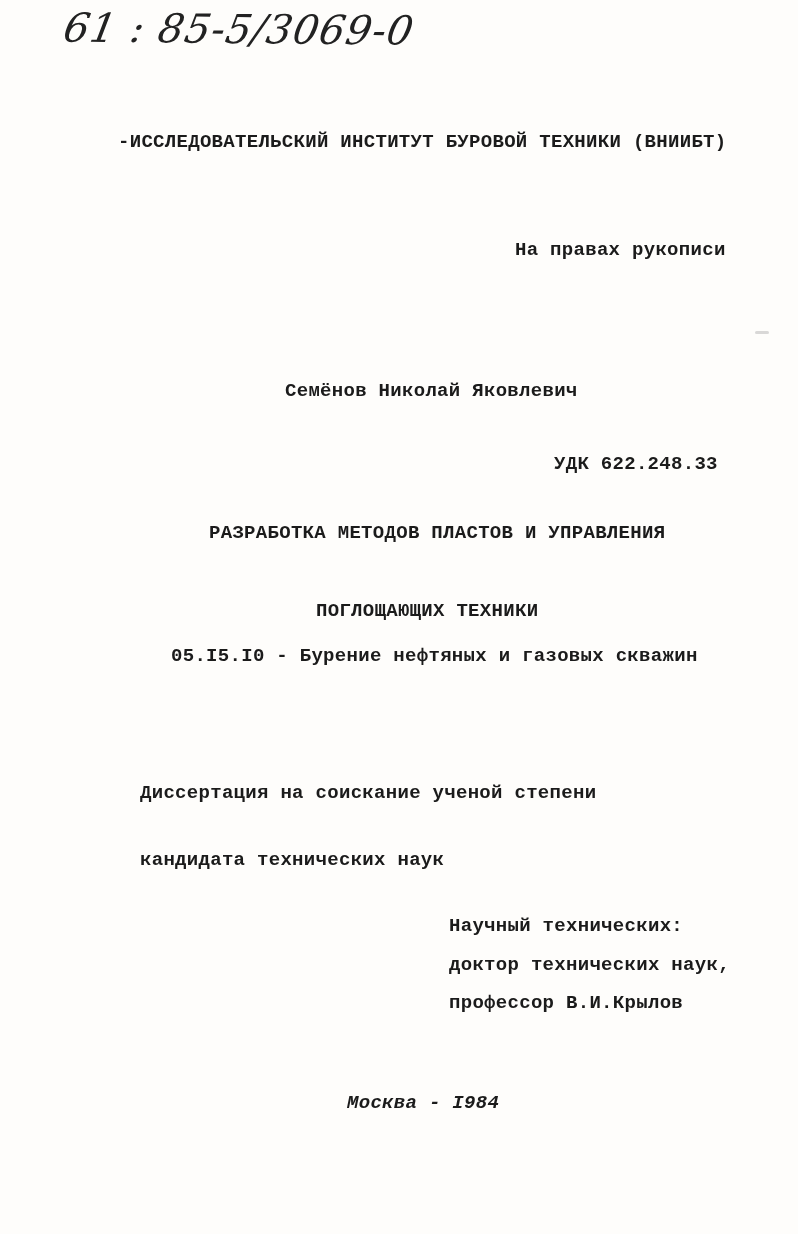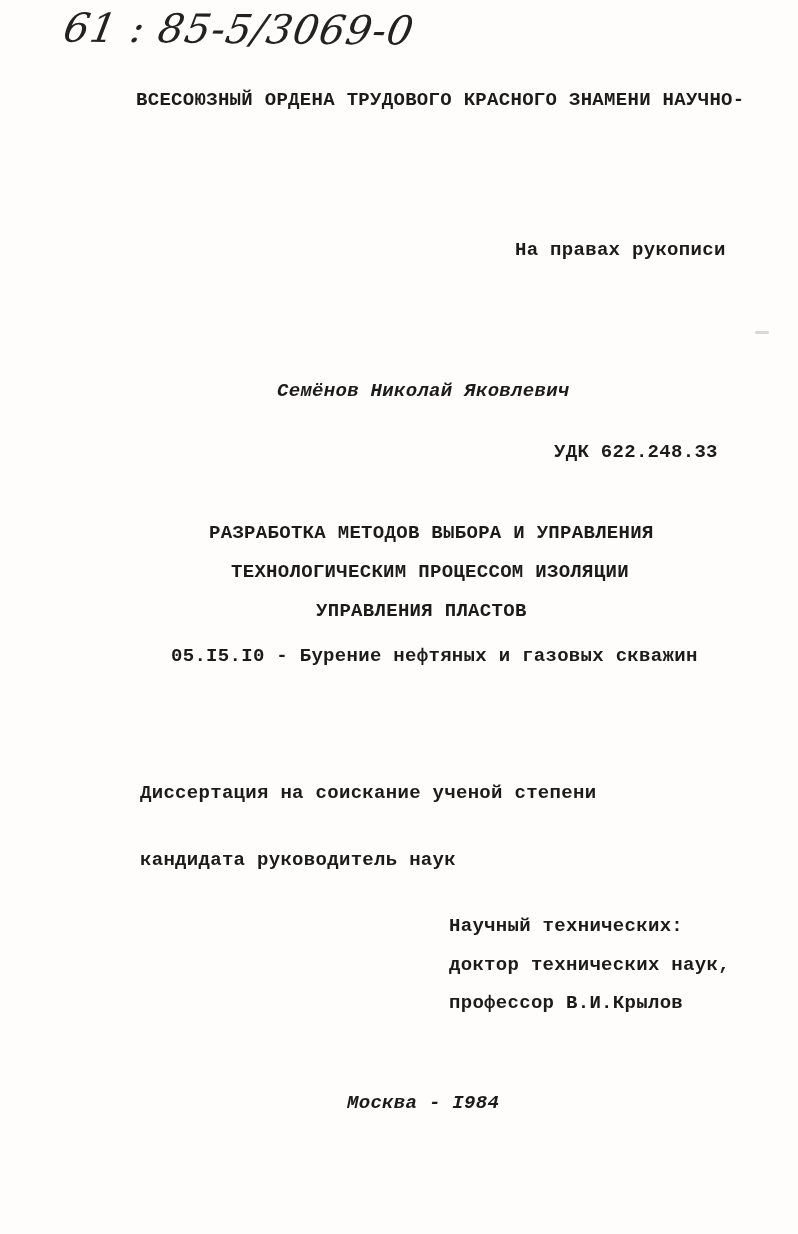--- a/index.html
+++ b/index.html
@@ -50,36 +50,35 @@
     opacity: 0.55;
   }
 </style>
 </head>
 <body>
 
 <div class="page">
 
   <div class="hand" style="left:64px; top:6px;">61 : 85-5/3069-0</div>
 
-  <div class="tw" style="left:136px; top:88px;">ВСЕСОЮЗНЫЙ ОРДЕНА ТРУДОВОГО КРАСНОГО ЗНАМЕНИ НАУЧНО-</div>
+  <div class="tw" style="left:118px; top:130px;">-ИССЛЕДОВАТЕЛЬСКИЙ ИНСТИТУТ БУРОВОЙ ТЕХНИКИ (ВНИИБТ)</div>
 
   <div class="tw" style="left:515px; top:238px;text-align:right;">На правах рукописи</div>
 
-  <div class="tw" style="left:277px; top:379px;font-style:italic;">Семёнов Николай Яковлевич</div>
+  <div class="tw" style="left:285px; top:379px;">Семёнов Николай Яковлевич</div>
 
-  <div class="tw" style="left:554px; top:440px;">УДК 622.248.33</div>
+  <div class="tw" style="left:554px; top:452px;">УДК 622.248.33</div>
 
-  <div class="tw" style="left:209px; top:521px;">РАЗРАБОТКА МЕТОДОВ ВЫБОРА И УПРАВЛЕНИЯ</div>
-  <div class="tw" style="left:231px; top:560px;">ТЕХНОЛОГИЧЕСКИМ ПРОЦЕССОМ ИЗОЛЯЦИИ</div>
-  <div class="tw" style="left:316px; top:599px;">УПРАВЛЕНИЯ ПЛАСТОВ</div>
+  <div class="tw" style="left:209px; top:521px;">РАЗРАБОТКА МЕТОДОВ ПЛАСТОВ И УПРАВЛЕНИЯ</div>
+  <div class="tw" style="left:316px; top:599px;">ПОГЛОЩАЮЩИХ ТЕХНИКИ</div>
 
   <div class="tw" style="left:171px; top:644px;">05.I5.I0 - Бурение нефтяных и газовых скважин</div>
 
   <div class="tw" style="left:140px; top:781px;">Диссертация на соискание ученой степени</div>
-  <div class="tw" style="left:140px; top:848px;">кандидата руководитель наук</div>
+  <div class="tw" style="left:140px; top:848px;">кандидата технических наук</div>
 
   <div class="tw" style="left:449px; top:914px;">Научный технических:</div>
   <div class="tw" style="left:449px; top:991px;">профессор В.И.Крылов</div>
   <div class="tw" style="left:449px; top:953px;">доктор технических наук,</div>
 
   <div class="tw" style="left:347px; top:1091px;font-style:italic;">Москва - I984</div>
 
   <div class="speck"></div>
 
 </div>

